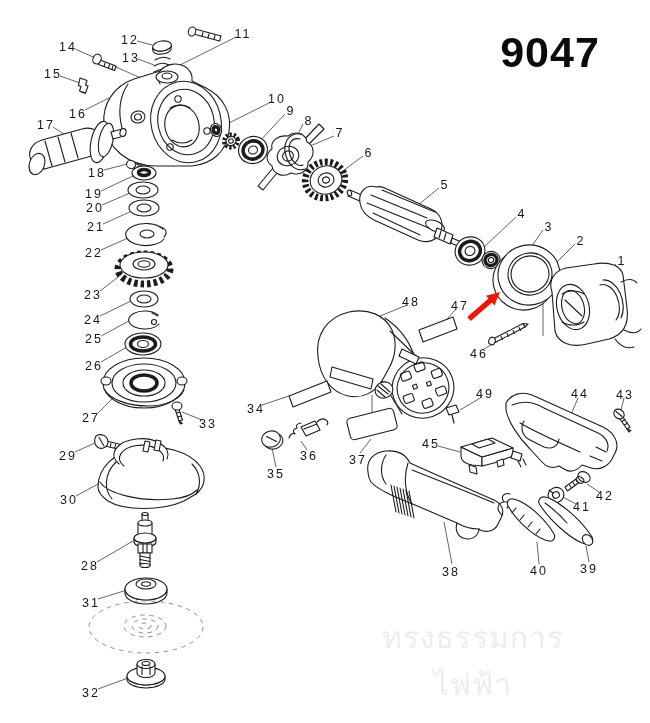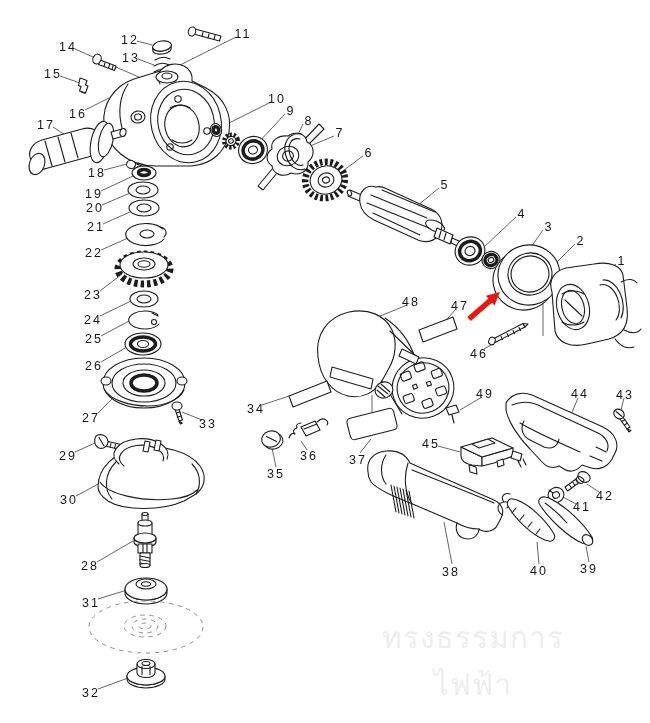--- a/index.html
+++ b/index.html
@@ -490,14 +490,15 @@
         <text x="411" y="305.5" text-anchor="middle" class="plabel">48</text>
         <text x="485" y="397.5" text-anchor="middle" class="plabel">49</text>
       </g>
 
     <g id="arrow-layer">
         <line x1="469" y1="319" x2="491.70510244525065" y2="299.2245881928462" stroke="#e8180c" stroke-width="5.5"></line>
         <polygon points="500,292 494.4660140947054,305.4396800557156 485.9278644122507,295.63661930919363" fill="#e8180c"></polygon>
       </g>
   </svg>
 
+  <div class="model-number">9047</div>
   <div class="watermark">ทรงธรรมการไฟฟ้า</div>
 </div>
 
 </body></html>

